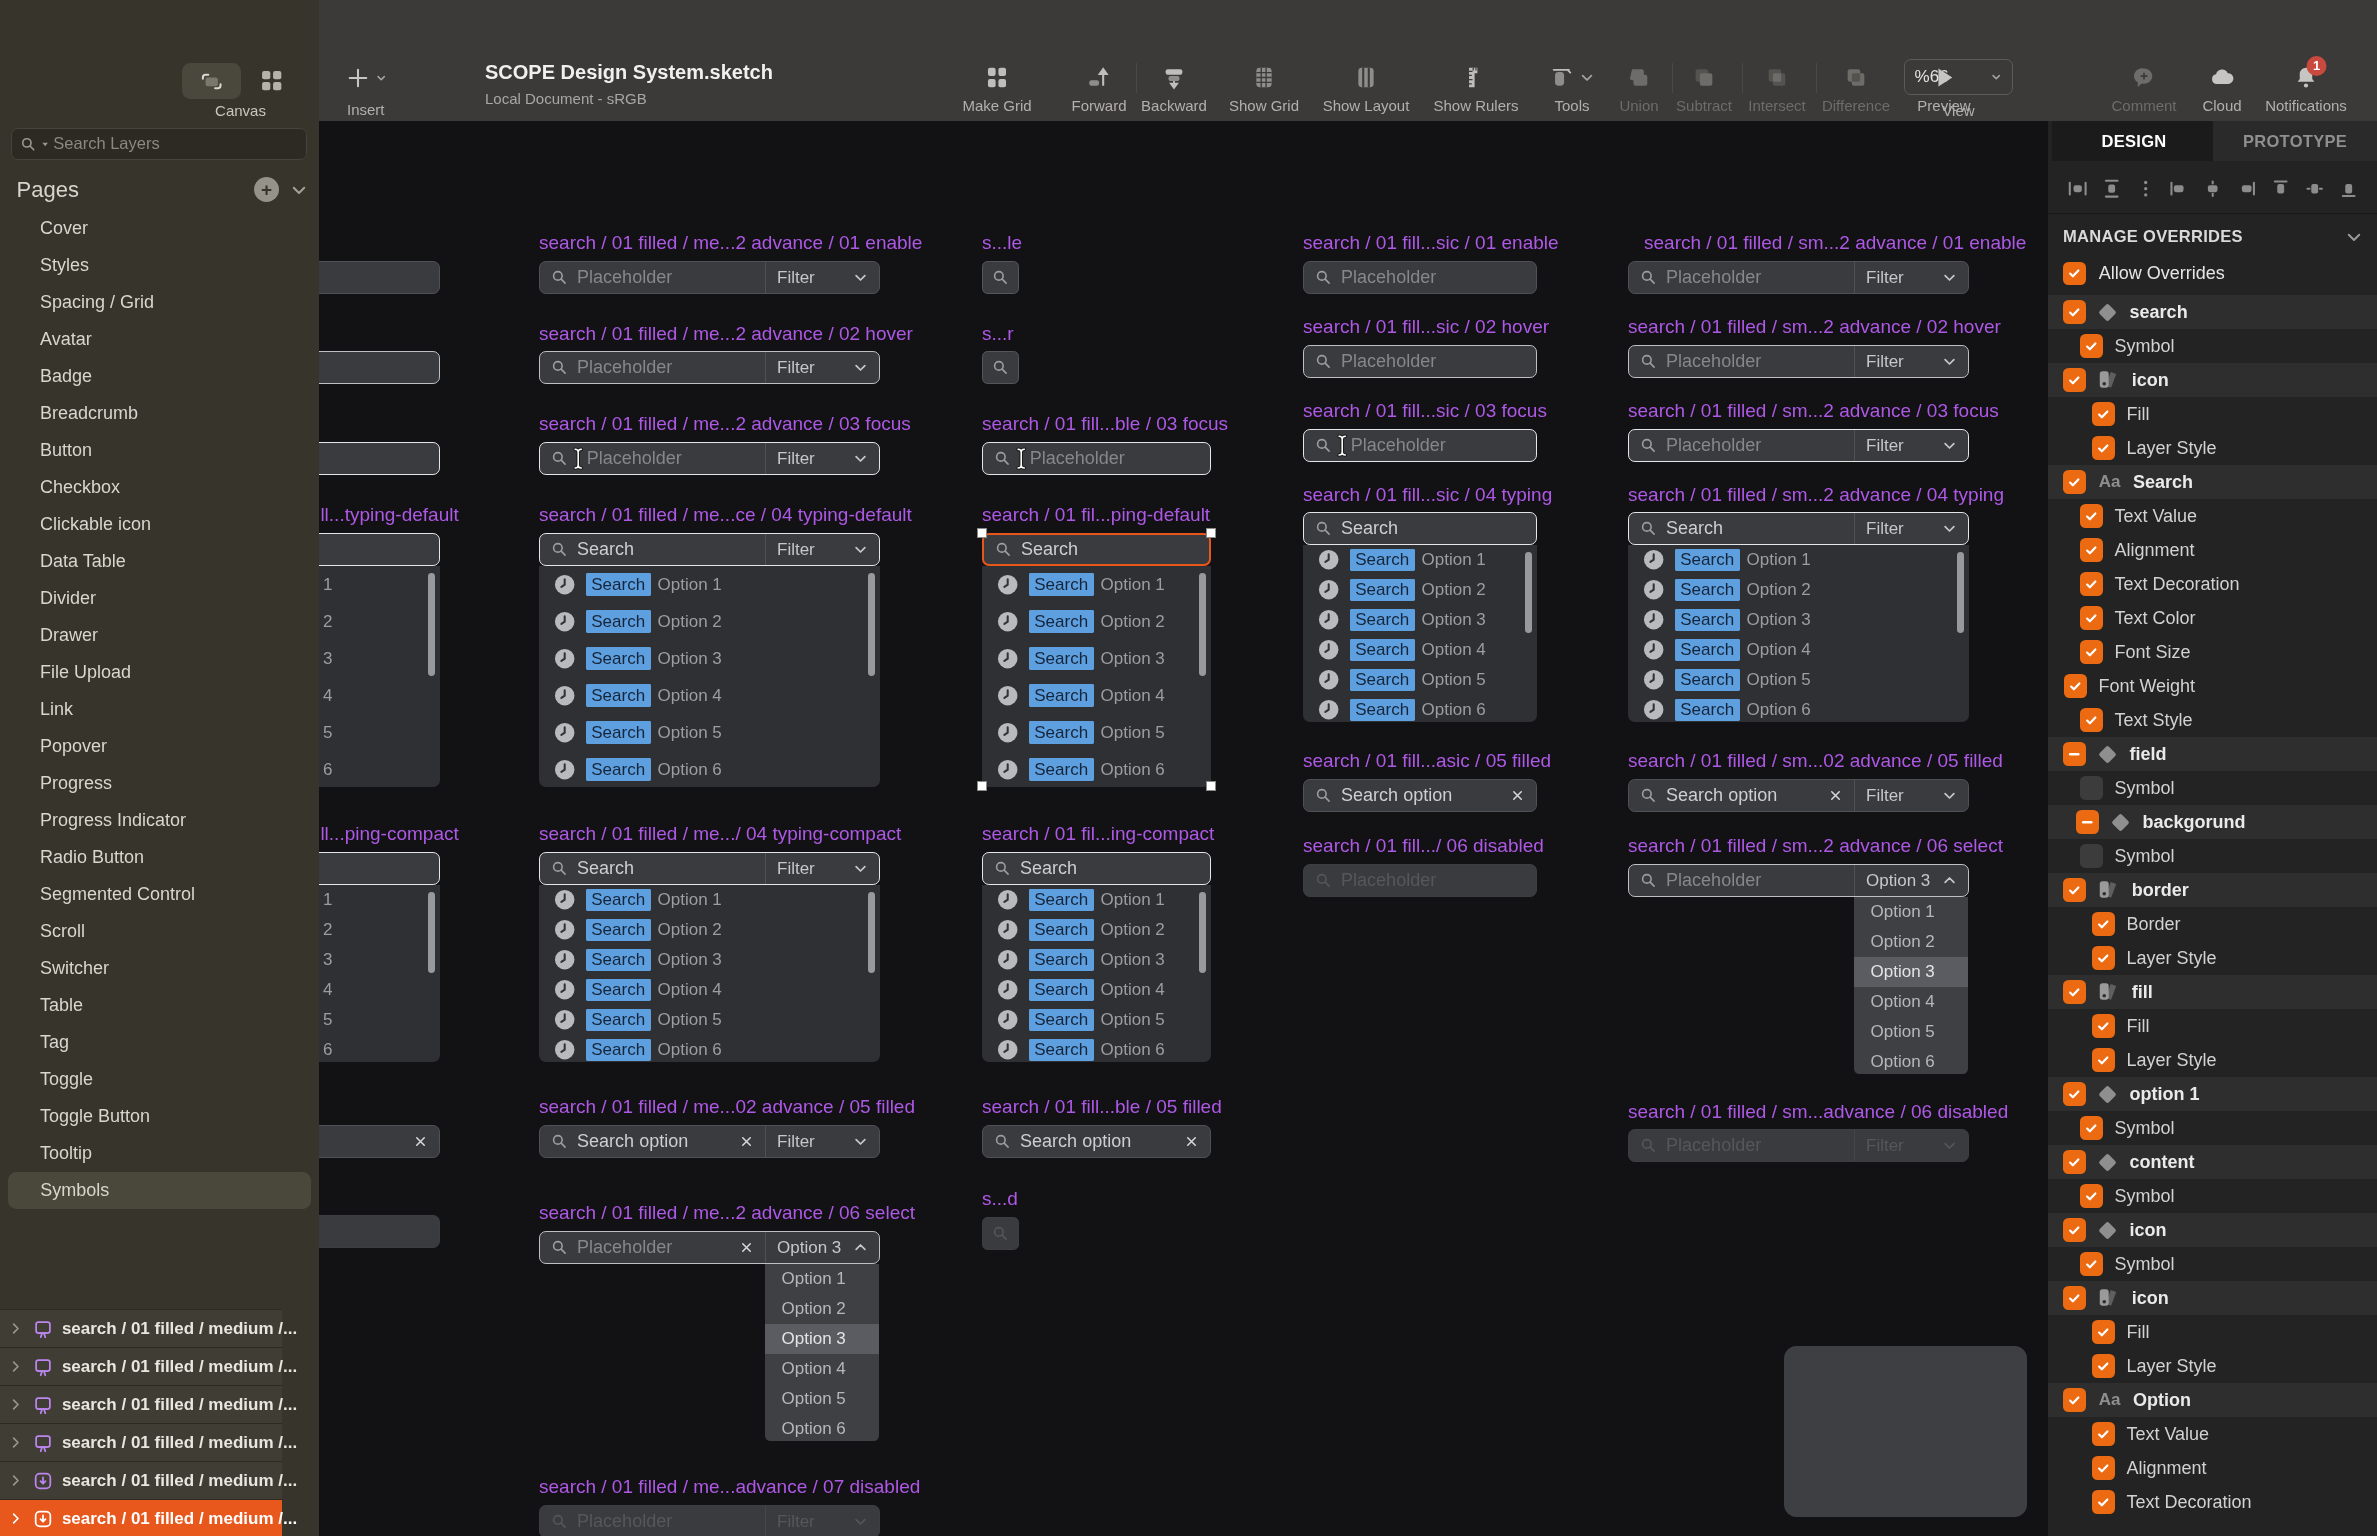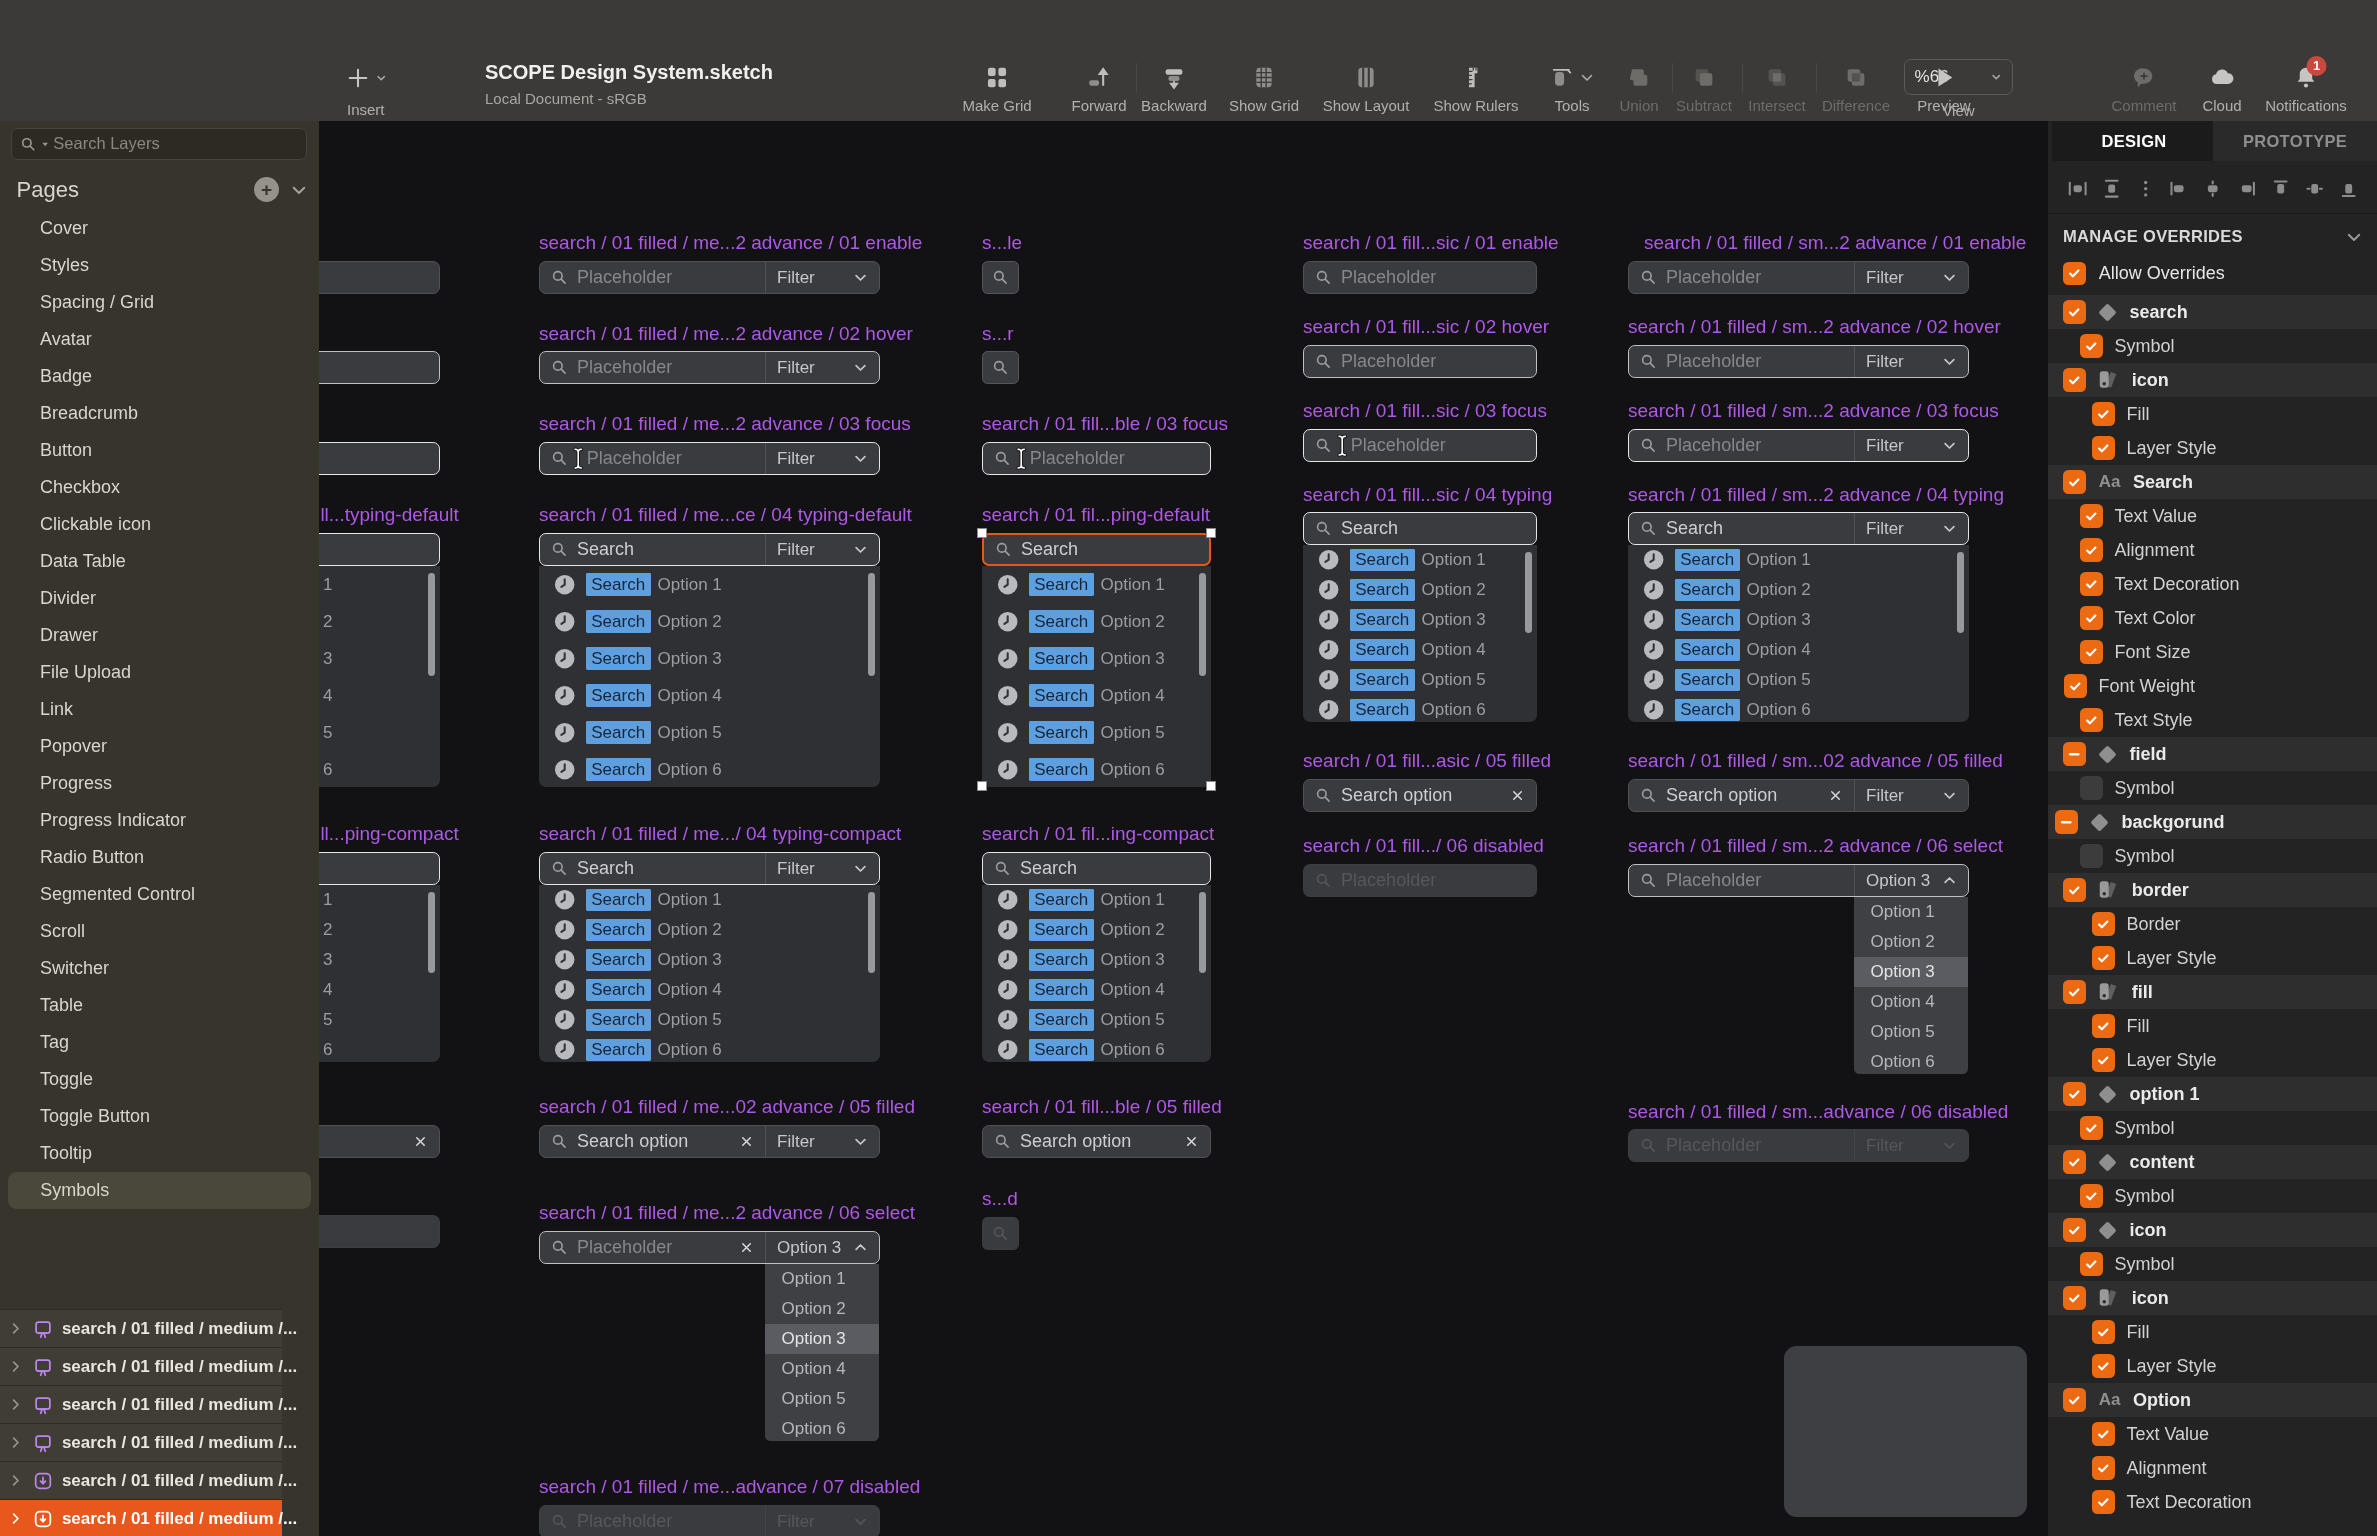--- a/index.html
+++ b/index.html
@@ -115,20 +115,39 @@
   .aa { color:#8f8f8f; font-size:17px; font-weight:700; flex:none; margin:0 1.4px; }
   .sticon { display:flex; flex:none; }
   svg { display:block; }
 </style>
 </head>
 <body>
 
 <div id="app">
 
   <div id="titlebar">
+    <div id="tb-corner">
+      <div class="vtoggle" id="vt-frame">
+        <svg width="23.4" height="19" viewBox="0 0 34 28">
+            <path d="M4 10 V8 a4 4 0 0 1 4-4 h4 M30 18 v2 a4 4 0 0 1 -4 4 h-4" stroke="#d8d6d0" stroke-width="3" fill="none" stroke-linecap="round"></path>
+            <rect x="8" y="8" width="18" height="13" rx="3" fill="#7a776d"></rect>
+          </svg>
+      </div>
+      <div class="vtoggle" id="vt-grid">
+        <svg width="23.4" height="23.4" viewBox="0 0 34 34">
+            <g fill="#b5b2aa">
+              <rect x="3" y="3" width="12" height="12" rx="3"></rect>
+              <rect x="19" y="3" width="12" height="12" rx="3"></rect>
+              <rect x="3" y="19" width="12" height="12" rx="3"></rect>
+              <rect x="19" y="19" width="12" height="12" rx="3"></rect>
+            </g>
+          </svg>
+      </div>
+      <div id="corner-canvas-label">Canvas</div>
+    </div>
 
     <div id="insert-btn">
       <div class="irow">
         <span>
             <svg width="22" height="22" viewBox="0 0 32 32">
               <path d="M16 4 V28 M4 16 H28" stroke="#c7c5c1" stroke-width="3" stroke-linecap="round"></path>
             </svg>
           </span>
         <span>
             <svg width="12.4" height="12.4" viewBox="0 0 24 24">
@@ -1631,21 +1650,21 @@
               <path d="M6 12 H18" stroke="#fff" stroke-width="3.4" stroke-linecap="round"></path>
             </svg>
           </span>
           <span class="dmd"></span>
           <span class="ilabel">field</span>
         </div>
         <div class="irow" style="padding-left: 32px;">
           <span class="cb off"></span>
           <span class="ilabel">Symbol</span>
         </div>
-        <div class="irow grp" style="padding-left: 7px;">
+        <div class="irow grp" style="padding-left: 28px;">
           <span class="cb mixed">
             <svg width="16.5" height="16.5" viewBox="0 0 24 24">
               <path d="M6 12 H18" stroke="#fff" stroke-width="3.4" stroke-linecap="round"></path>
             </svg>
           </span>
           <span class="dmd"></span>
           <span class="ilabel">backgorund</span>
         </div>
         <div class="irow" style="padding-left: 32px;">
           <span class="cb off"></span>

